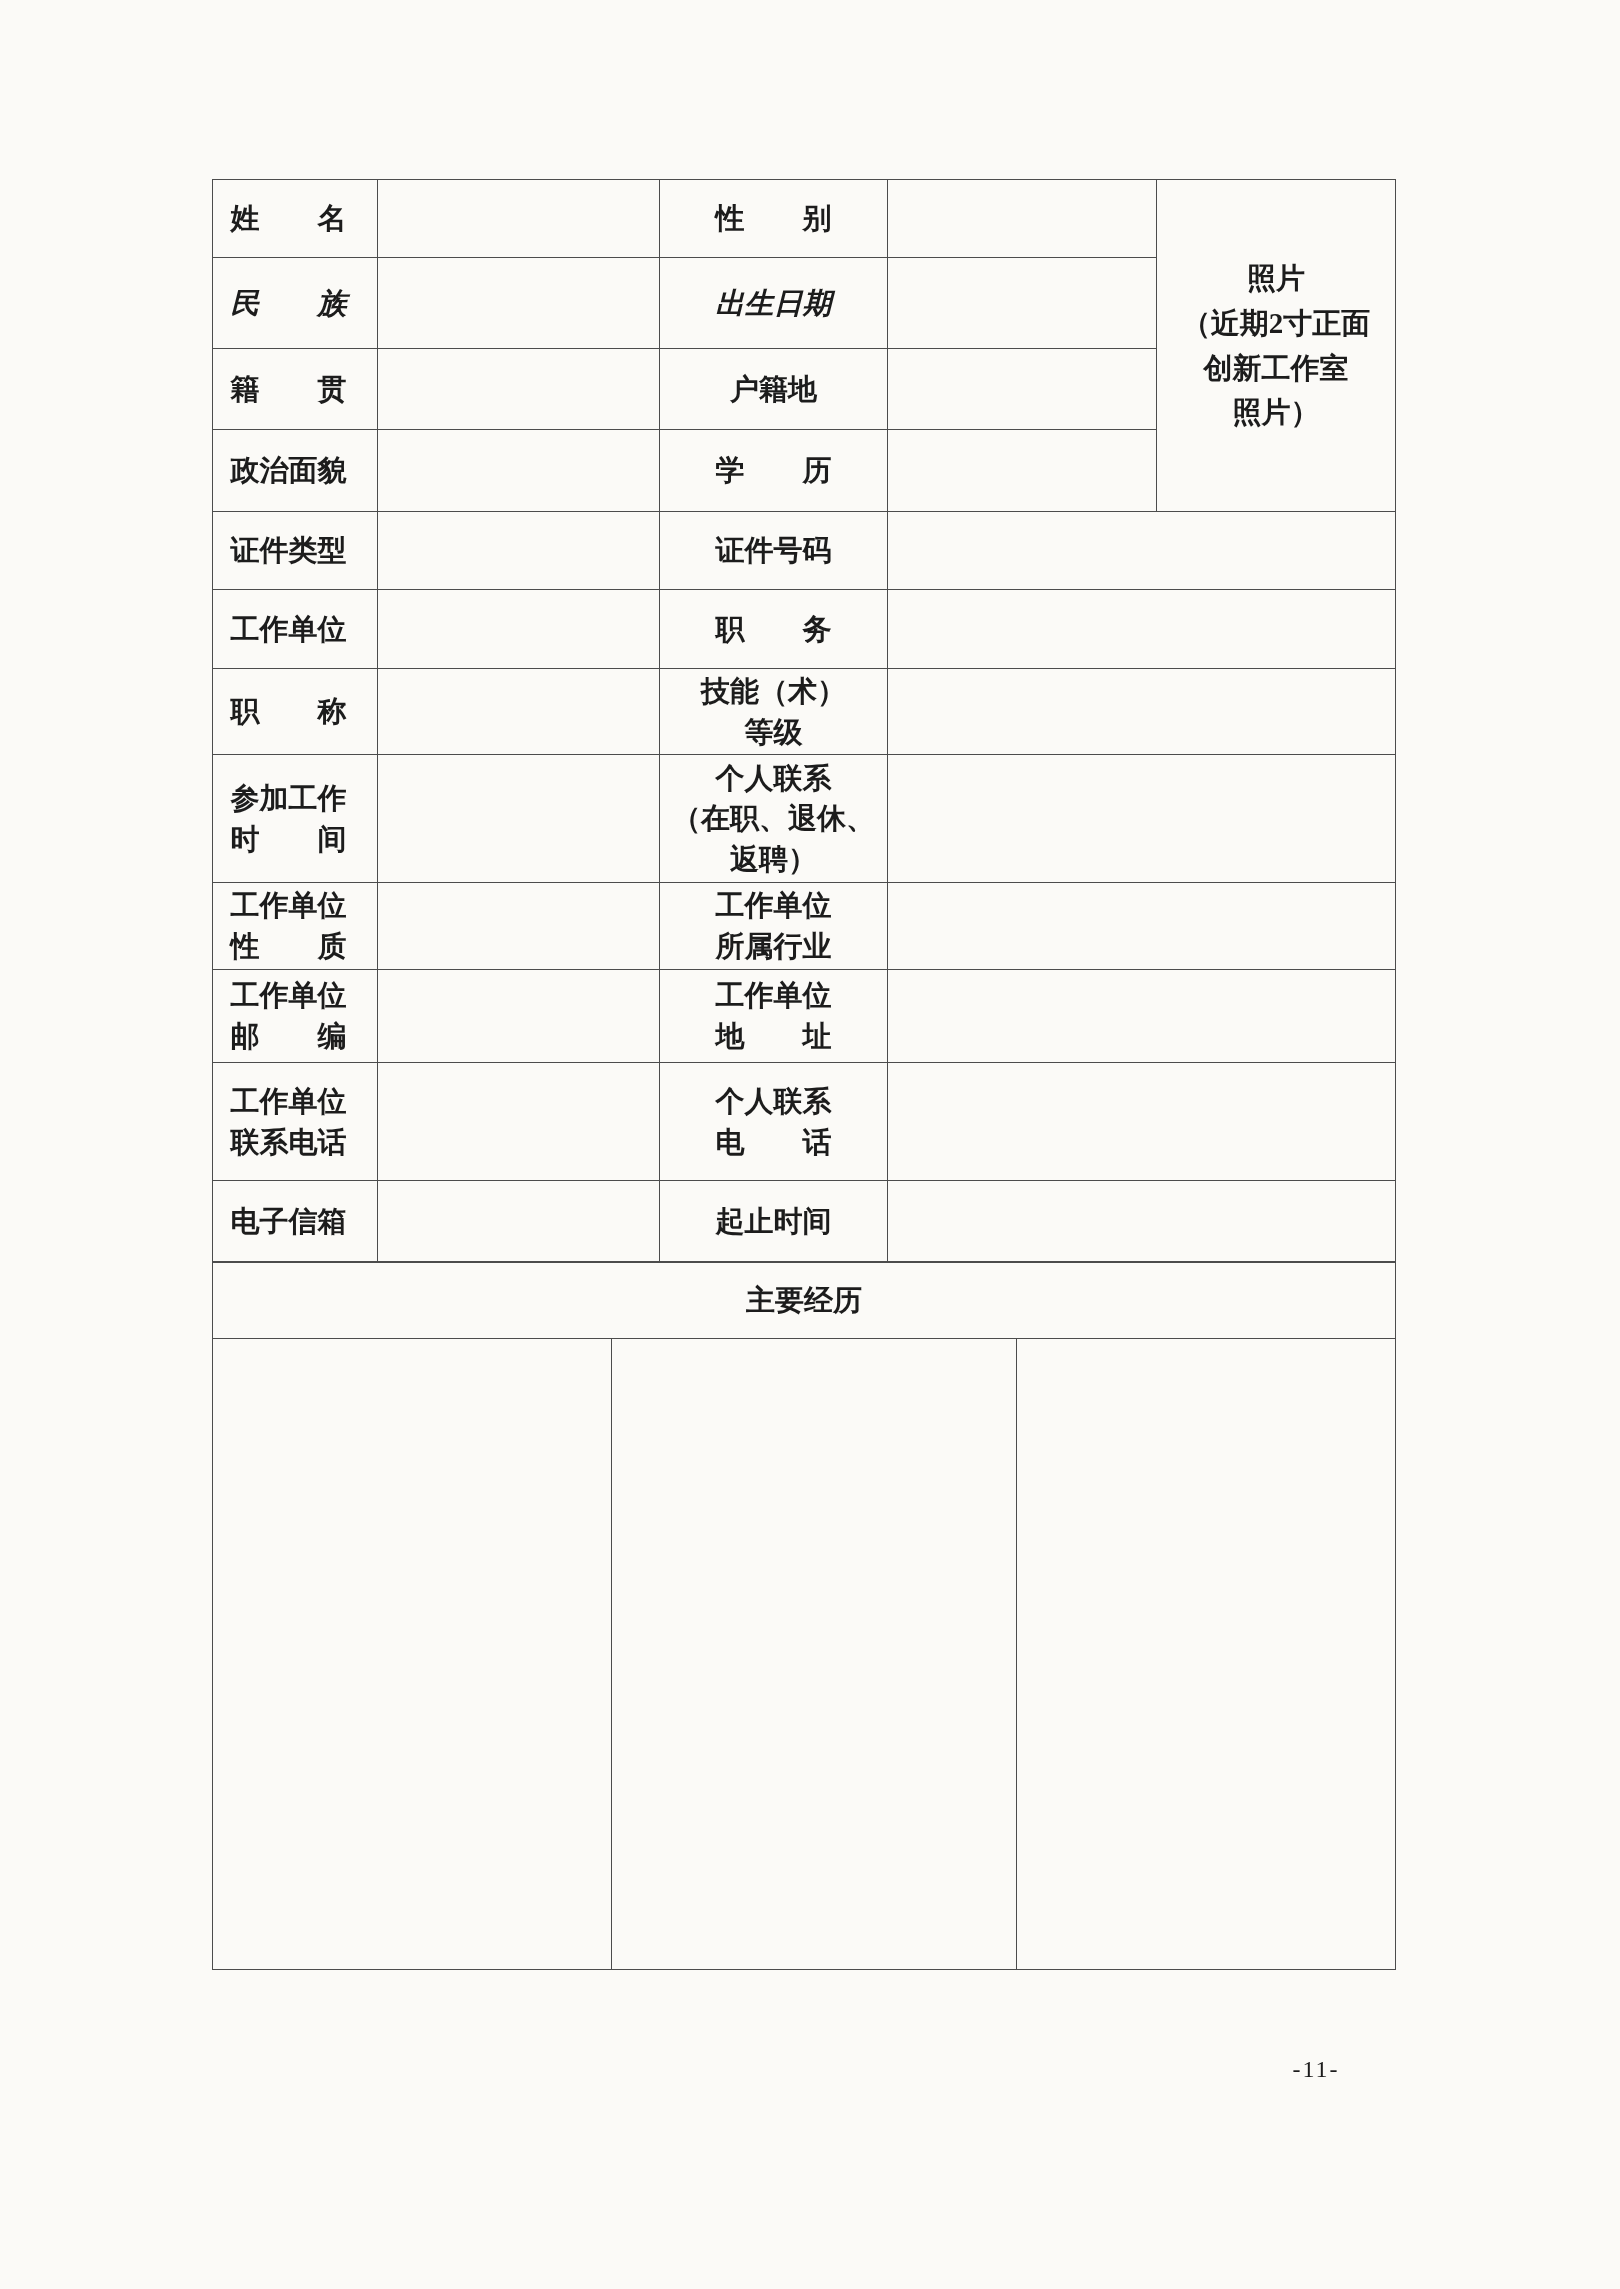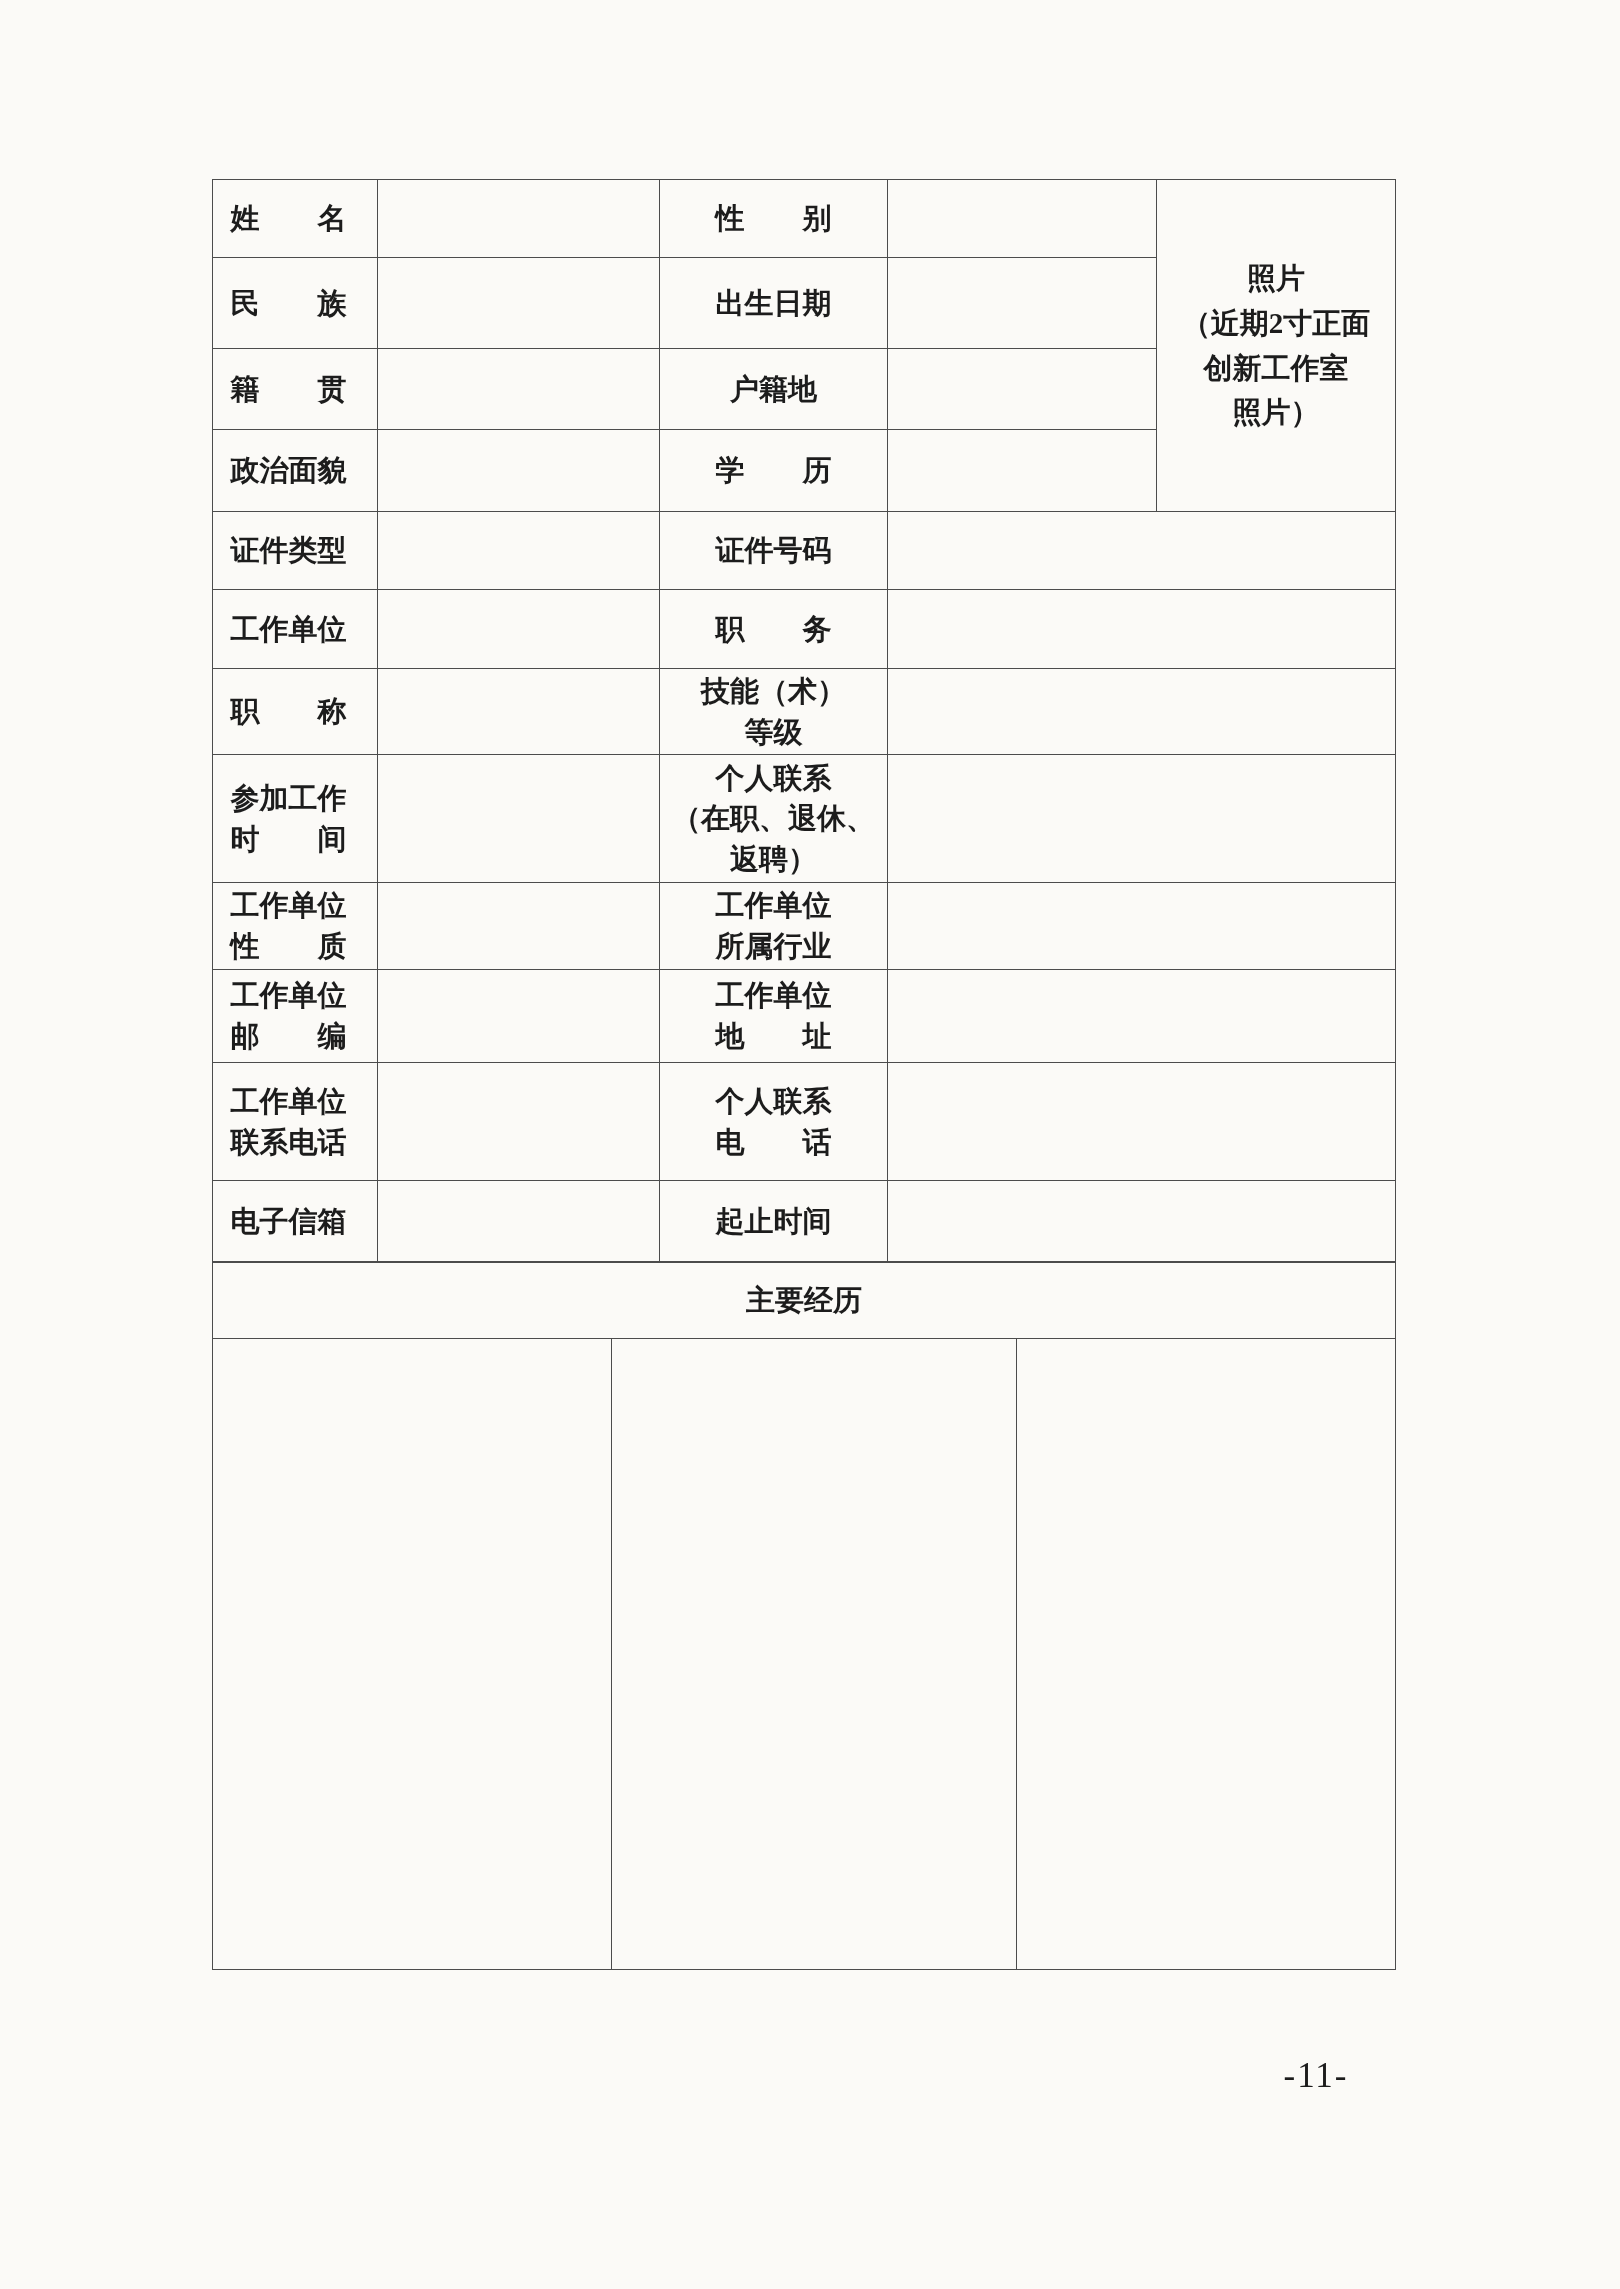--- a/index.html
+++ b/index.html
@@ -40,36 +40,36 @@
     font-size: 29px;
     line-height: 1.55;
     white-space: pre-line;
   }
   .section-title, .exp-head {
     text-align: center;
     font-weight: 700;
     font-size: 29px;
   }
   
-  .h0  { height: 78px; }  .h1  { height: 91px; }
+  .h0  { height: 78px; }  .h1  { height: 91px; font-style: italic; }
   .h2  { height: 81px; }  .h3  { height: 82px; }
   .h4  { height: 78px; }  .h5  { height: 79px; }
   .h6  { height: 86px; }  .h7  { height: 128px; padding-left: 32px; }
   .h8  { height: 87px; }  .h9  { height: 93px; }
   .h10 { height: 118px; } .h11 { height: 81px; font-family: Liberation Serif, serif; }
   
   .ht  { height: 76px; }  .hh  { height: 75px; }
   .hb  { height: 631px; }
   .page-num {
     position: absolute;
     left: 1272px;
     top: 2056px;
     width: 88px;
     text-align: center;
-    font-size: 35px;
+    font-size: 24px;
     letter-spacing: 2px;
     font-weight: 400;
   }
 </style>
 </head>
 <body>
 
 <div class="paper">
 
   <table id="form-top" class="form">

